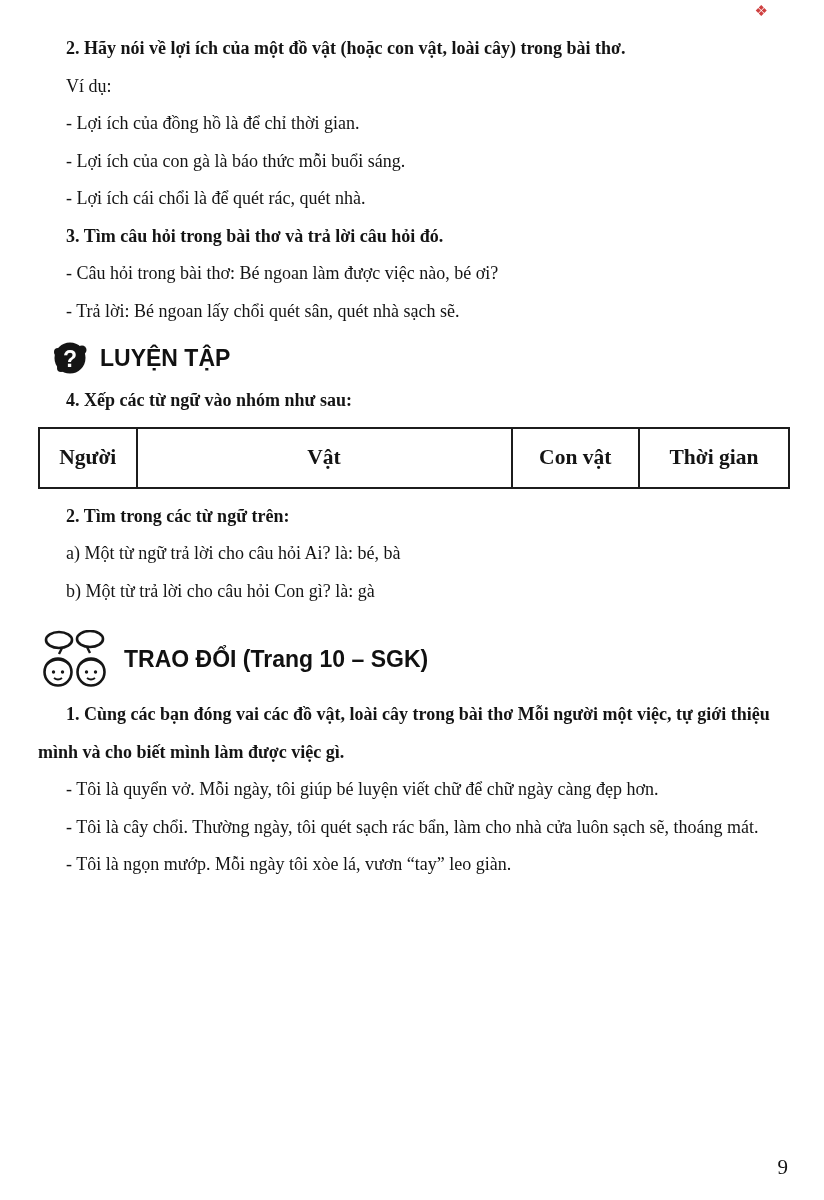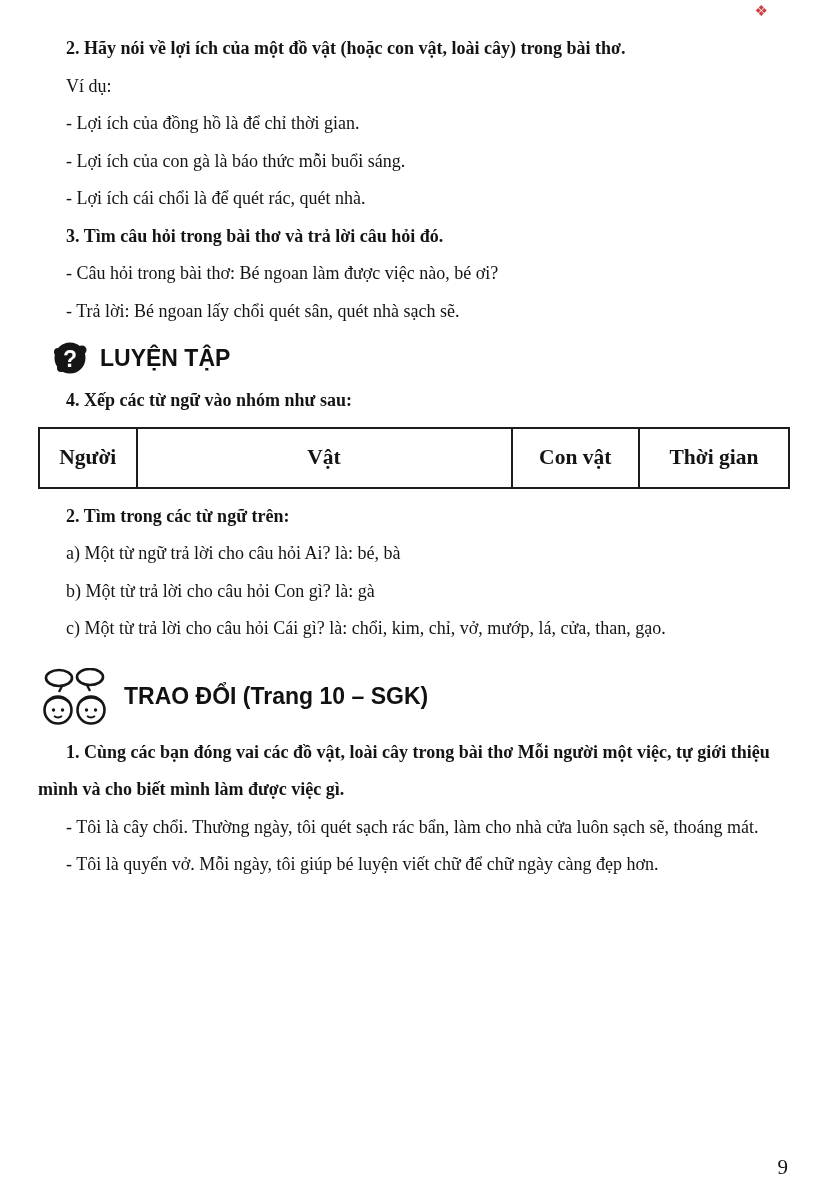--- a/index.html
+++ b/index.html
@@ -91,21 +91,20 @@
       <th>Con vật</th>
       <th>Thời gian</th>
     </tr>
   </tbody>
     </table>
 
   <p class="para bold">2. Tìm trong các từ ngữ trên:</p>
 
   <p class="para"><span>a) Một từ ngữ trả lời cho câu hỏi </span><span class="it">Ai?</span><span> là: bé, bà</span></p>
   <p class="para"><span>b) Một từ trả lời cho câu hỏi </span><span class="it">Con gì?</span><span> là: gà</span></p>
-  <p class="para"><span>c) Một từ trả lời cho câu hỏi </span><span class="it">Cái gì?</span><span> là: chổi, kim, chỉ, vở, mướp, lá, cửa, than, gạo.</span></p>
 
   <div class="section-head head-discussion">
     <svg class="icon-kids" viewBox="0 0 74 58">
       <ellipse cx="21" cy="10" rx="13" ry="8" fill="none" stroke="#161616" stroke-width="2.6"></ellipse>
       <ellipse cx="52" cy="9" rx="13" ry="8" fill="none" stroke="#161616" stroke-width="2.6"></ellipse>
       <path d="M24 18 l-3 6" stroke="#161616" stroke-width="2.4" fill="none"></path>
       <path d="M49 17 l3 6" stroke="#161616" stroke-width="2.4" fill="none"></path>
       <circle cx="20" cy="42" r="13.5" fill="none" stroke="#161616" stroke-width="2.6"></circle>
       <circle cx="53" cy="42" r="13.5" fill="none" stroke="#161616" stroke-width="2.6"></circle>
       <path d="M9 34 q11 -9 22 0" fill="none" stroke="#161616" stroke-width="2.4"></path>
@@ -115,17 +114,18 @@
       <circle cx="48.5" cy="42" r="1.7" fill="#161616"></circle>
       <circle cx="57.5" cy="42" r="1.7" fill="#161616"></circle>
       <path d="M16 48 q4 3 8 0" fill="none" stroke="#161616" stroke-width="2"></path>
       <path d="M49 48 q4 3 8 0" fill="none" stroke="#161616" stroke-width="2"></path>
     </svg>
     <span>TRAO ĐỔI (Trang 10 – SGK)</span>
   </div>
 
   <p class="para bold"><span>1. Cùng các bạn đóng vai các đồ vật, loài cây trong bài thơ </span><span class="it">Mỗi người một việc,</span><span> tự giới thiệu mình và cho biết mình làm được việc gì.</span></p>
 
+  <p class="para">- Tôi là quyển vở. Mỗi ngày, tôi giúp bé luyện viết chữ để chữ ngày càng đẹp hơn.</p>
   <p class="para">- Tôi là cây chổi. Thường ngày, tôi quét sạch rác bẩn, làm cho nhà cửa luôn sạch sẽ, thoáng mát.</p>
-  <p class="para">- Tôi là quyển vở. Mỗi ngày, tôi giúp bé luyện viết chữ để chữ ngày càng đẹp hơn.</p>
+  <p class="para">- Tôi là ngọn mướp. Mỗi ngày tôi xòe lá, vươn “tay” leo giàn.</p>
 
   <div class="page-number">9</div>
 </div>
 
 </body></html>

